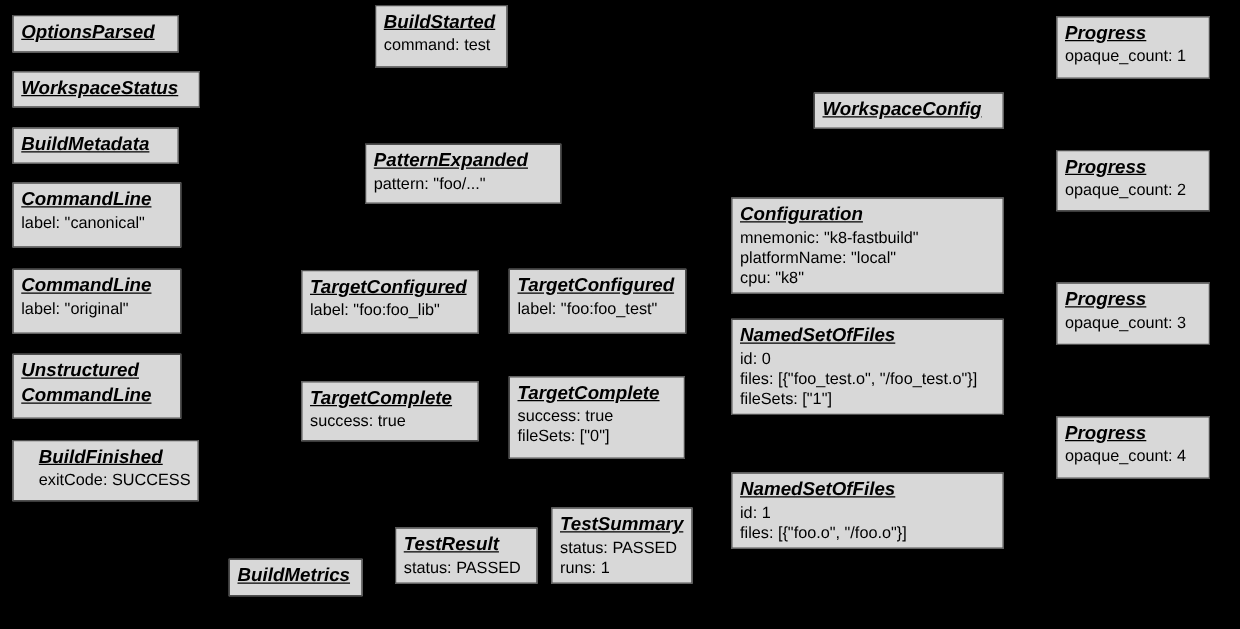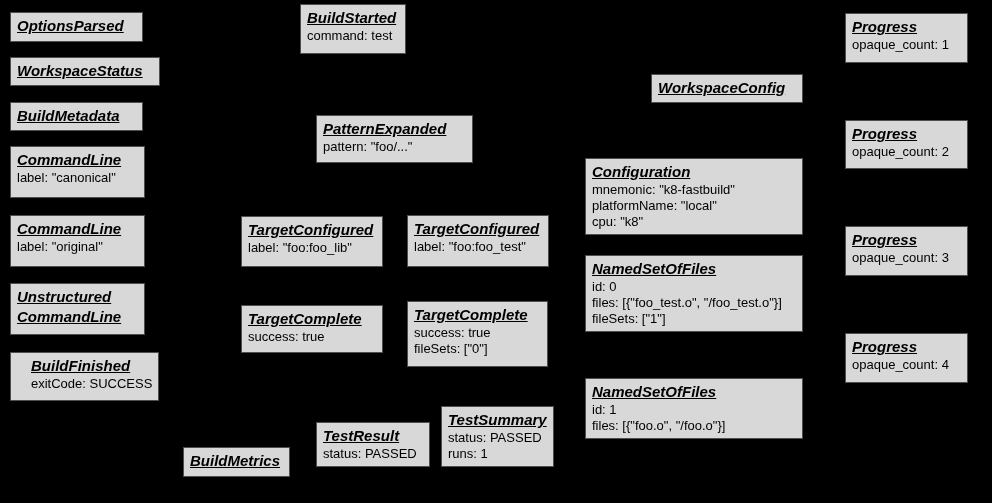--- a/index.html
+++ b/index.html
@@ -81,21 +81,21 @@
 
   <div class="node" style="left:163px; top:447px; min-width:107px; min-height:30px;margin-left:20px;">
     <div class="title">BuildMetrics</div>
   </div>
 
   <div class="node" style="left:300px; top:4px; min-width:106px; min-height:50px;">
     <div class="title">BuildStarted</div>
     <div class="field">command: test</div>
   </div>
 
-  <div class="node" style="left:316px; top:115px; min-width:157px; min-height:48px;">
+  <div class="node" style="left:292px; top:115px; min-width:157px; min-height:48px;">
     <div class="title">PatternExpanded</div>
     <div class="field">pattern: "foo/..."</div>
   </div>
 
   <div class="node" style="left:241px; top:216px; min-width:142px; min-height:51px;">
     <div class="title">TargetConfigured</div>
     <div class="field">label: "foo:foo_lib"</div>
   </div>
 
   <div class="node" style="left:407px; top:215px; min-width:142px; min-height:52px;">

